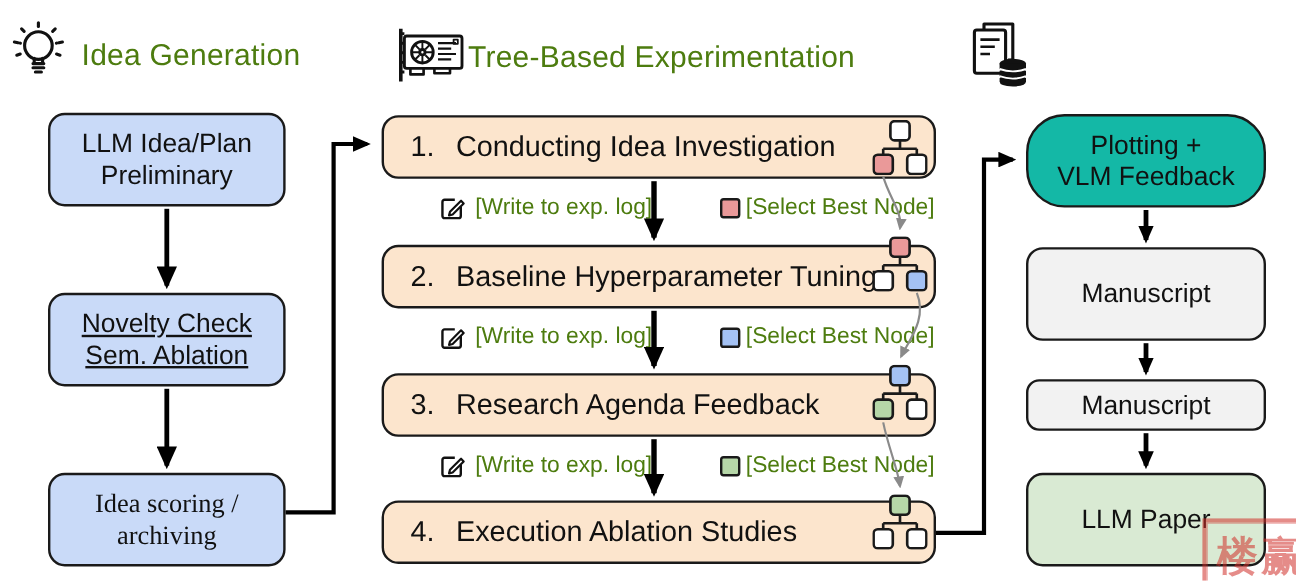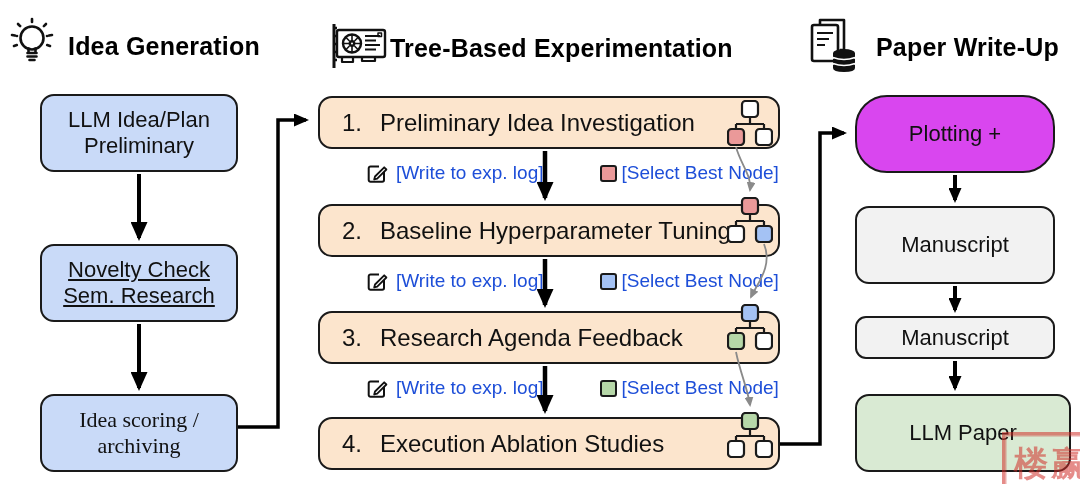--- a/index.html
+++ b/index.html
@@ -1,36 +1,36 @@
 <!DOCTYPE html>
 <html><head>
 <meta charset="utf-8">
 <style>
   html,body{margin:0;padding:0;background:#ffffff;}
   #canvas{
     position:relative;width:1080px;height:484px;background:#ffffff;overflow:hidden;
     font-family:"Liberation Sans","DejaVu Sans",sans-serif;color:#111;
   }
   .hdr{position:absolute;display:flex;align-items:center;}
-  .hdr .title{font-weight:bold;font-size:25px;letter-spacing:.2px;color:#000000;}
+  .hdr .title{font-weight:normal;font-size:25px;letter-spacing:.2px;color:#4d7c0f;}
   .box{
     position:absolute;border:2.5px solid #1a1a1a;border-radius:14px;
     display:flex;flex-direction:column;align-items:center;justify-content:center;
     text-align:center;font-size:22px;line-height:26px;box-sizing:border-box;
   }
   .blue{background:#c9daf8;}
   .step{
     position:absolute;left:318px;width:462px;height:53px;background:#fce5cd;
     border:2.5px solid #1a1a1a;border-radius:14px;display:flex;align-items:center;
     box-sizing:border-box;font-size:24px;padding-left:22px;
   }
   .step .num{width:30px;}
   .step .stitle{margin-left:8px;}
   .annrow{position:absolute;height:28px;display:flex;align-items:center;}
-  .annrow .lbl{font-size:19px;color:#1d4ed8;white-space:nowrap;}
+  .annrow .lbl{font-size:19px;color:#4d7c0f;white-space:nowrap;}
   .nodesq{width:17px;height:17px;border:2px solid #1a1a1a;border-radius:3px;box-sizing:border-box;margin-right:5px;}
   .pencil{margin-right:7px;display:flex;}
   .treeicon{position:absolute;width:46px;height:46px;z-index:3;}
   #overlay{position:absolute;left:0;top:0;z-index:4;pointer-events:none;}
   #watermark{
     position:absolute;left:1002px;top:432px;width:92px;height:58px;z-index:5;
     border:3px solid rgba(208,45,40,.55);box-shadow:inset 0 0 0 1.5px rgba(208,45,40,.4);
     display:flex;align-items:center;justify-content:center;
     color:rgba(208,45,40,.55);font-weight:bold;font-size:34px;letter-spacing:3px;
     font-family:"DejaVu Sans",sans-serif;
@@ -83,39 +83,38 @@
         <path d="M15 17 H31 M15 23 H27 M15 29 H23" stroke-width="2.2"></path>
         <g stroke="none" fill="#111">
           <ellipse cx="42" cy="37" rx="11" ry="4"></ellipse>
           <path d="M31 37 H53 V41 Q53 45 42 45 Q31 45 31 41 Z"></path>
           <path d="M31 43 H53 V47 Q53 51 42 51 Q31 51 31 47 Z"></path>
           <path d="M31 49 H53 V52 Q53 56 42 56 Q31 56 31 52 Z"></path>
         </g>
         <path d="M31 41.5 Q42 45.5 53 41.5 M31 47.5 Q42 51.5 53 47.5" stroke="#fff" stroke-width="1.6"></path>
       </svg>
     </span>
-    <span class="title" style="margin-left:16px;">Paper Write-Up</span>
   </div>
 
   <div class="box blue" style="left:40px;top:94px;width:198px;height:78px;">
     <span>LLM Idea/Plan</span>
     <span>Preliminary</span>
   </div>
   <div class="box blue" style="left:40px;top:244px;width:198px;height:78px;text-decoration:underline;">
     <span>Novelty Check</span>
-    <span>Sem. Research</span>
+    <span>Sem. Ablation</span>
   </div>
   <div class="box blue" style="left:40px;top:394px;width:198px;height:78px;font-family:Liberation Serif, serif;">
     <span>Idea scoring /</span>
     <span>archiving</span>
   </div>
 
   <div class="step" style="top:96px;">
     <span class="num">1.</span>
-    <span class="stitle">Preliminary Idea Investigation</span>
+    <span class="stitle">Conducting Idea Investigation</span>
   </div>
   <div class="step" style="top:204px;">
     <span class="num">2.</span>
     <span class="stitle">Baseline Hyperparameter Tuning</span>
   </div>
   <div class="step" style="top:311px;">
     <span class="num">3.</span>
     <span class="stitle">Research Agenda Feedback</span>
   </div>
   <div class="step" style="top:417px;">
@@ -178,30 +177,31 @@
     <rect x="1" y="29" width="16" height="16" rx="3.5" stroke="#1a1a1a" stroke-width="2.2" fill="#b6d7a8"></rect>
     <rect x="29" y="29" width="16" height="16" rx="3.5" stroke="#1a1a1a" stroke-width="2.2" fill="#ffffff"></rect>
   </svg>
   <svg class="treeicon" style="left:727px;top:412px;" viewBox="0 0 46 46">
     <path d="M23 17 V24 M9 24 H37 M9 24 V29 M37 24 V29" stroke="#1a1a1a" stroke-width="2.2" fill="none"></path>
     <rect x="15" y="1" width="16" height="16" rx="3.5" stroke="#1a1a1a" stroke-width="2.2" fill="#b6d7a8"></rect>
     <rect x="1" y="29" width="16" height="16" rx="3.5" stroke="#1a1a1a" stroke-width="2.2" fill="#ffffff"></rect>
     <rect x="29" y="29" width="16" height="16" rx="3.5" stroke="#1a1a1a" stroke-width="2.2" fill="#ffffff"></rect>
   </svg>
 
-  <div class="box" style="left: 855px; top: 95px; width: 200px; height: 78px; background-color: #d946ef; border-radius: 32px;">
+  <div class="box" style="left: 855px; top: 95px; width: 200px; height: 78px; background-color: #14b8a6; border-radius: 32px;">
     <span>Plotting +</span>
+    <span>VLM Feedback</span>
   </div>
   <div class="box" style="left: 855px; top: 206px; width: 200px; height: 78px; background-color: rgb(242, 242, 242);">
     <span>Manuscript</span>
   </div>
   <div class="box" style="left: 855px; top: 316px; width: 200px; height: 43px; border-radius: 11px; background-color: rgb(242, 242, 242);">
     <span>Manuscript</span>
   </div>
-  <div class="box" style="left: 855px; top: 394px; width: 216px; height: 78px; background-color: rgb(217, 234, 211);">
+  <div class="box" style="left: 855px; top: 394px; width: 200px; height: 78px; background-color: rgb(217, 234, 211);">
     <span>LLM Paper</span>
   </div>
 
   <svg id="overlay" width="1080" height="484" viewBox="0 0 1080 484">
     <defs>
       <marker id="ahBig" markerWidth="19" markerHeight="17" refX="16" refY="8.5" orient="auto" markerUnits="userSpaceOnUse">
         <path d="M0 0 L19 8.5 L0 17 Z" fill="#000"></path>
       </marker>
       <marker id="ahMid" markerWidth="15" markerHeight="13" refX="12" refY="6.5" orient="auto" markerUnits="userSpaceOnUse">
         <path d="M0 0 L15 6.5 L0 13 Z" fill="#000"></path>

